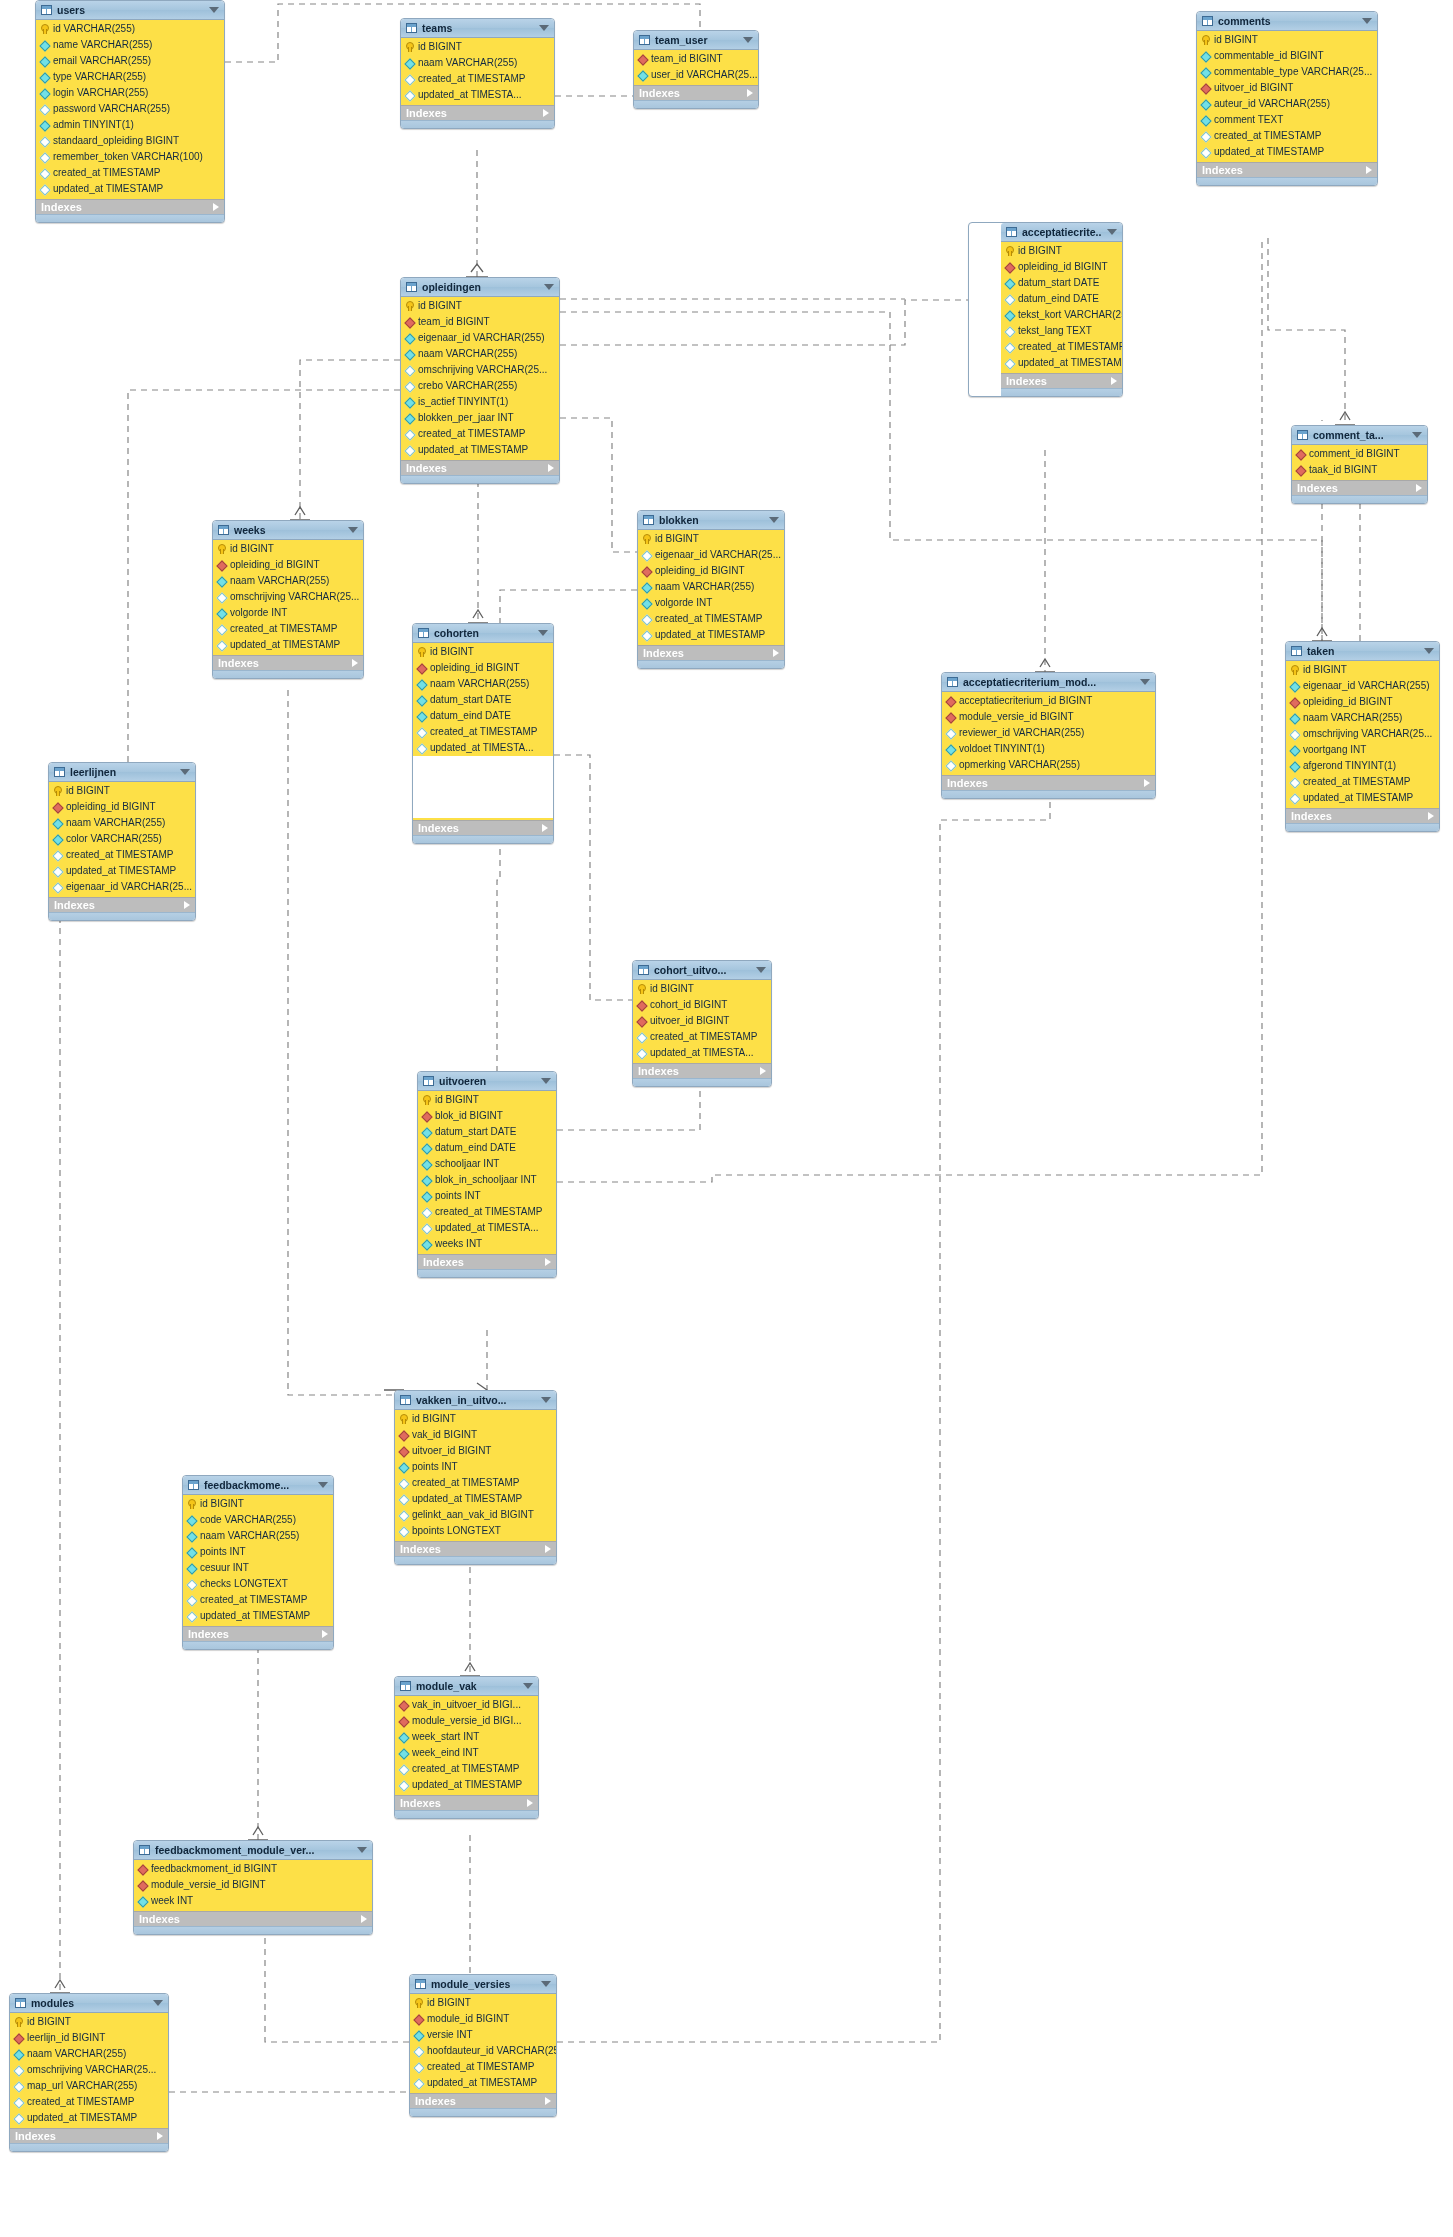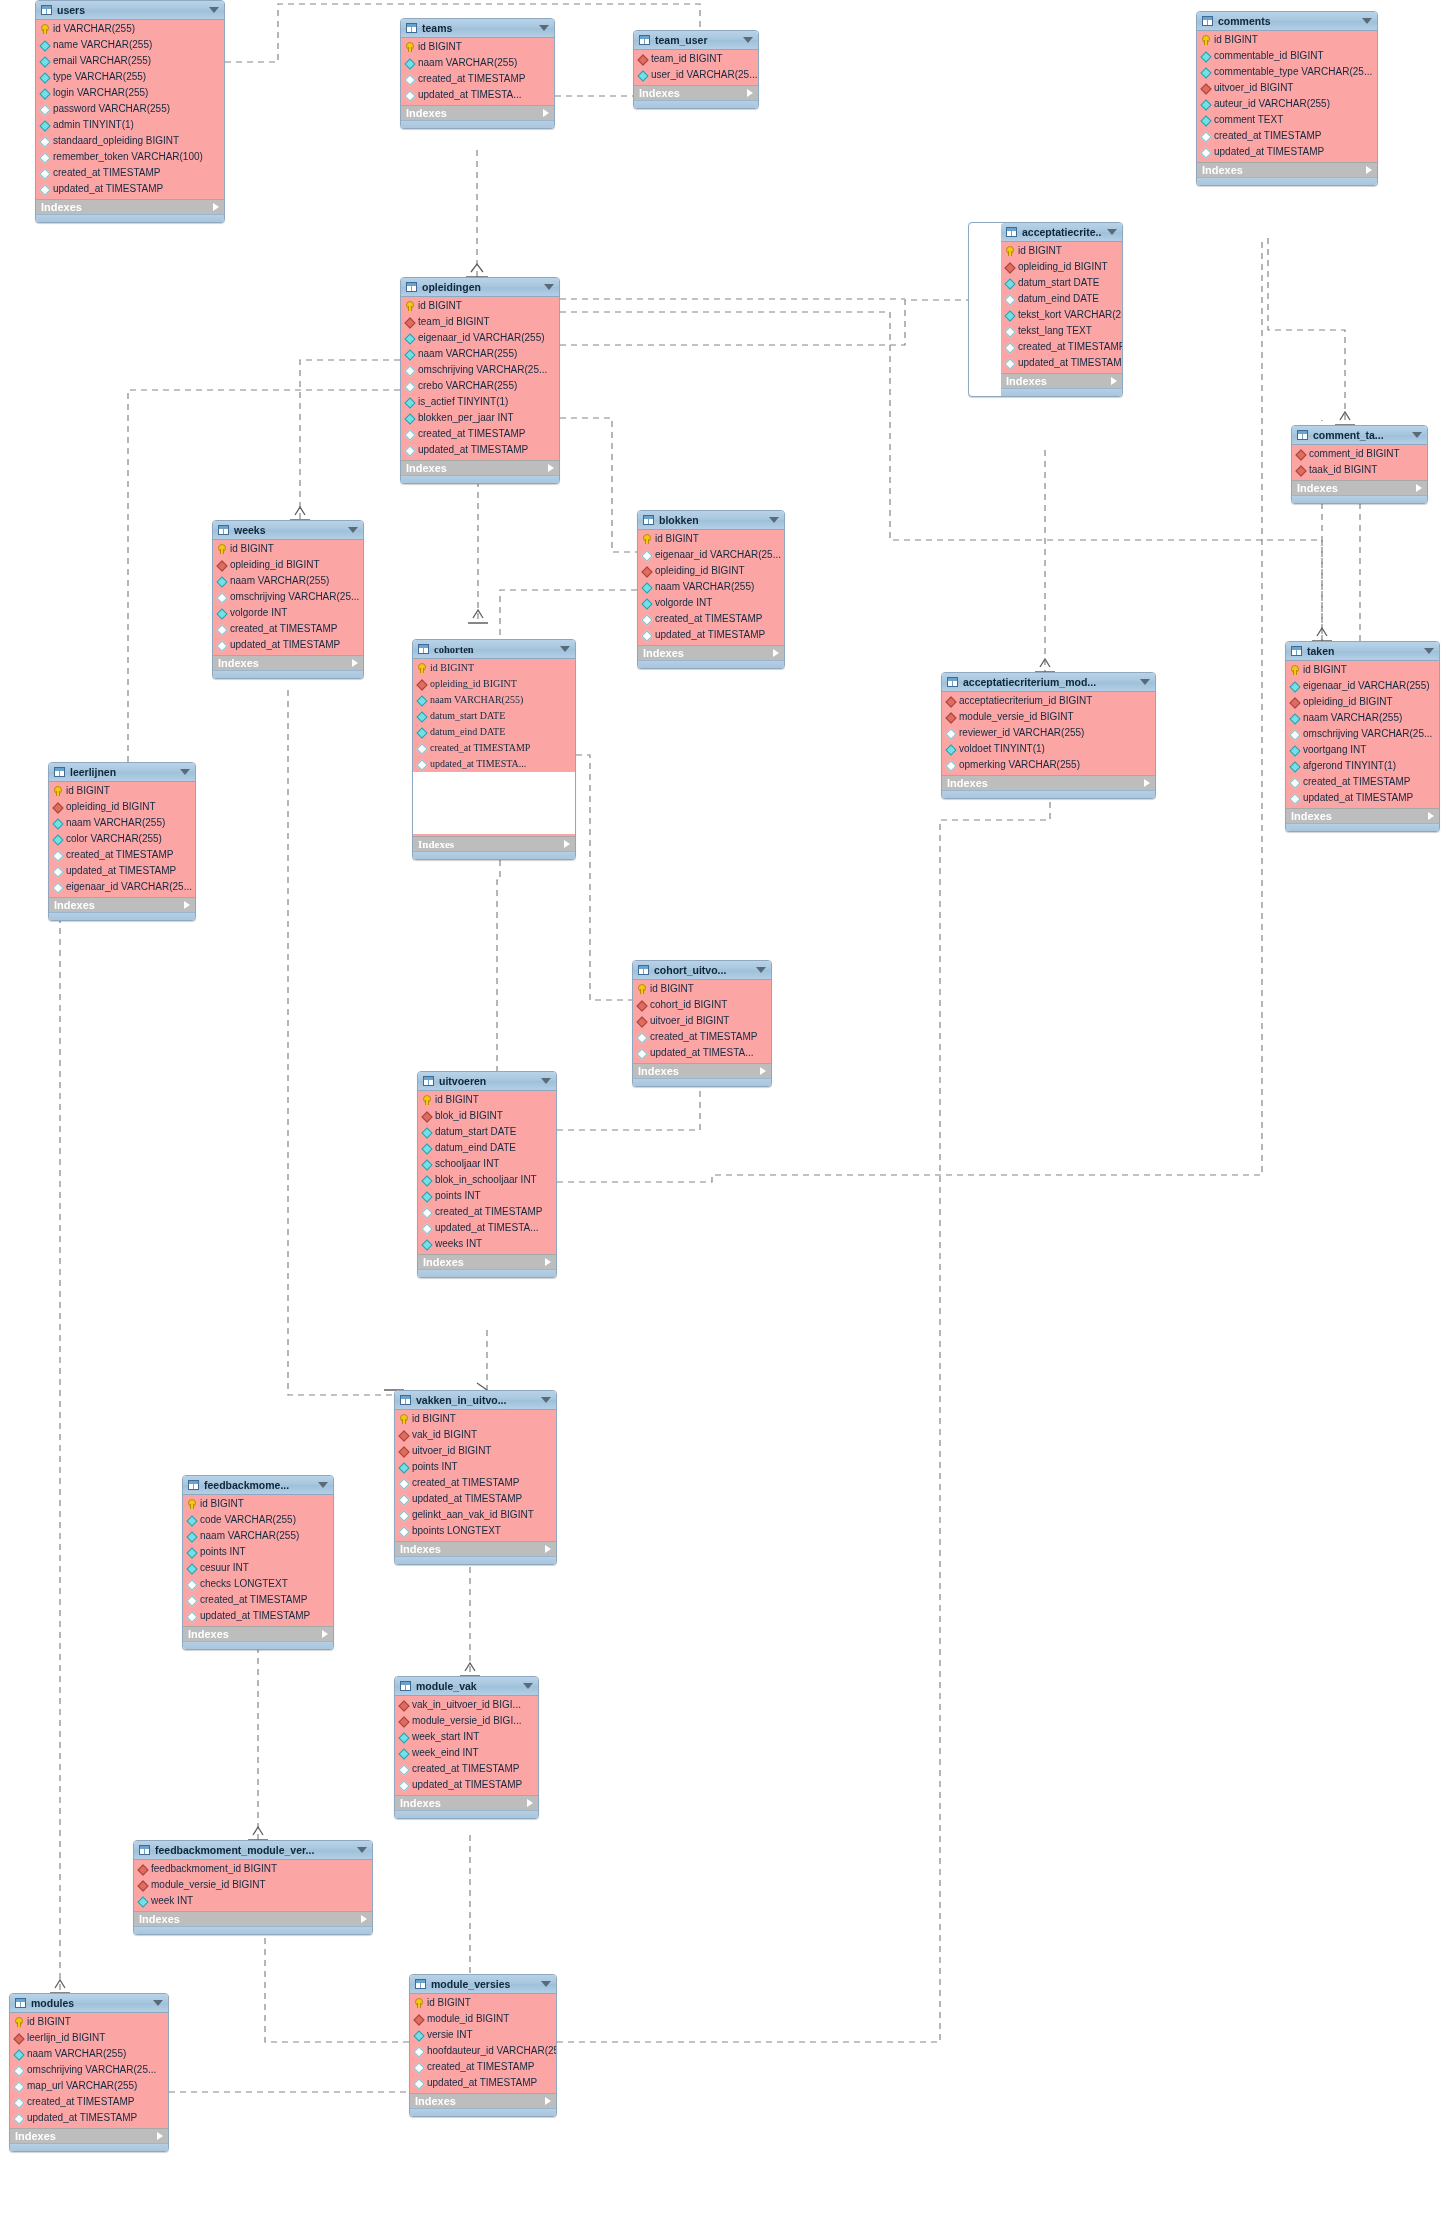--- a/index.html
+++ b/index.html
@@ -64,21 +64,21 @@
     white-space: nowrap;
     overflow: hidden;
   }
   .tbl-caret {
     flex: 0 0 auto;
     width: 0; height: 0;
     border-left: 5px solid transparent;
     border-right: 5px solid transparent;
     border-top: 6px solid #5b6a78;
   }
-  .cols { padding: 1px 0 2px 0; background: #fca5a5; }
+  .cols { padding: 1px 0 2px 0; background: #fde047; }
   .col-row {
     display: flex;
     align-items: center;
     gap: 4px;
     height: 16px;
     padding: 0 4px 0 4px;
     white-space: nowrap;
     overflow: hidden;
   }
   .col-label { font-size: 10px; color: #132a42; line-height: 16px; }
@@ -565,21 +565,21 @@
             <span class="gl gl-d gl-null"></span>
             <span class="col-label">updated_at TIMESTAMP</span>
           </div>
         </div>
         <div class="idx-row">
           <span class="idx-label">Indexes</span>
           <span class="idx-arrow"></span>
         </div>
         <div class="tbl-foot"></div>
       </div>
-      <div class="table-box" style="left: 412px; top: 639px; width: 164px; font-family: Liberation Serif, serif;">
+      <div class="table-box" style="left: 412px; top: 623px; width: 142px;">
         <div class="tbl-header">
           <span class="tbl-icon"></span>
           <span class="tbl-title">cohorten</span>
           <span class="tbl-caret"></span>
         </div>
         <div class="cols">
           <div class="col-row">
             <span class="gl gl-pk"></span>
             <span class="col-label">id BIGINT</span>
           </div>

